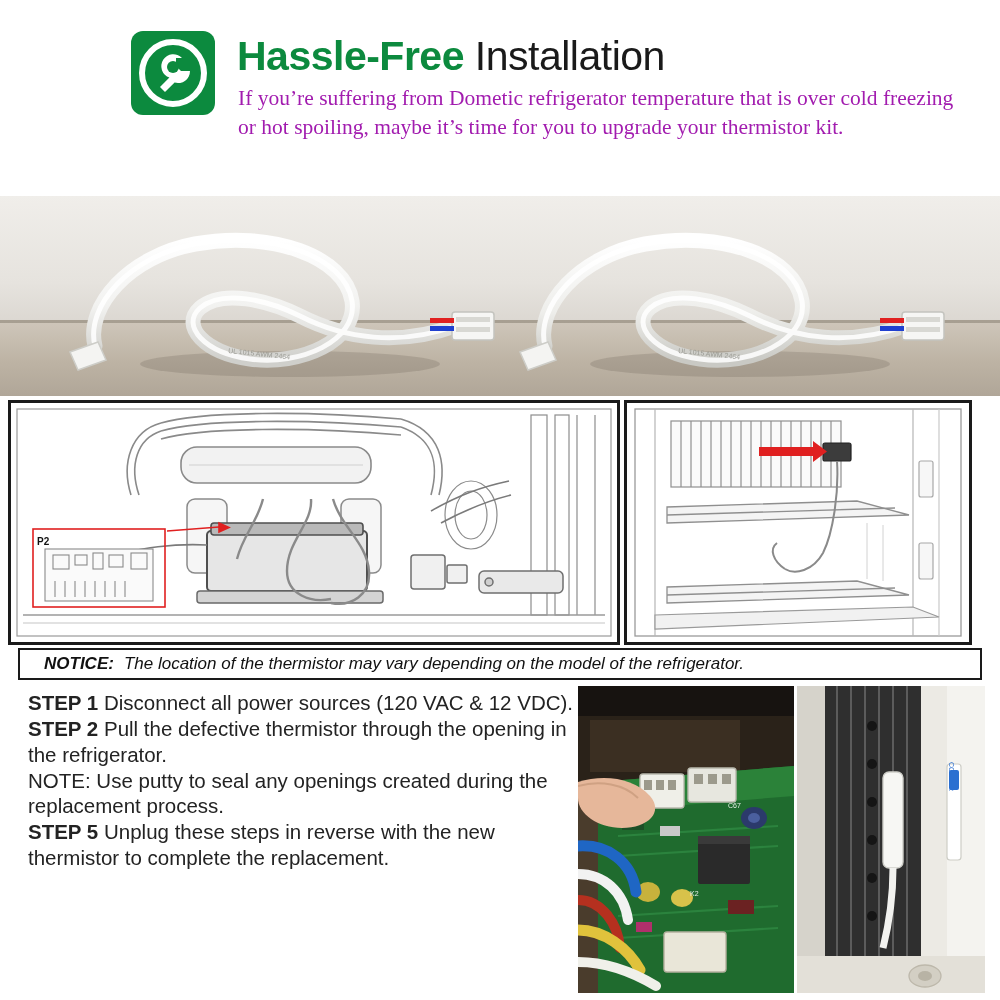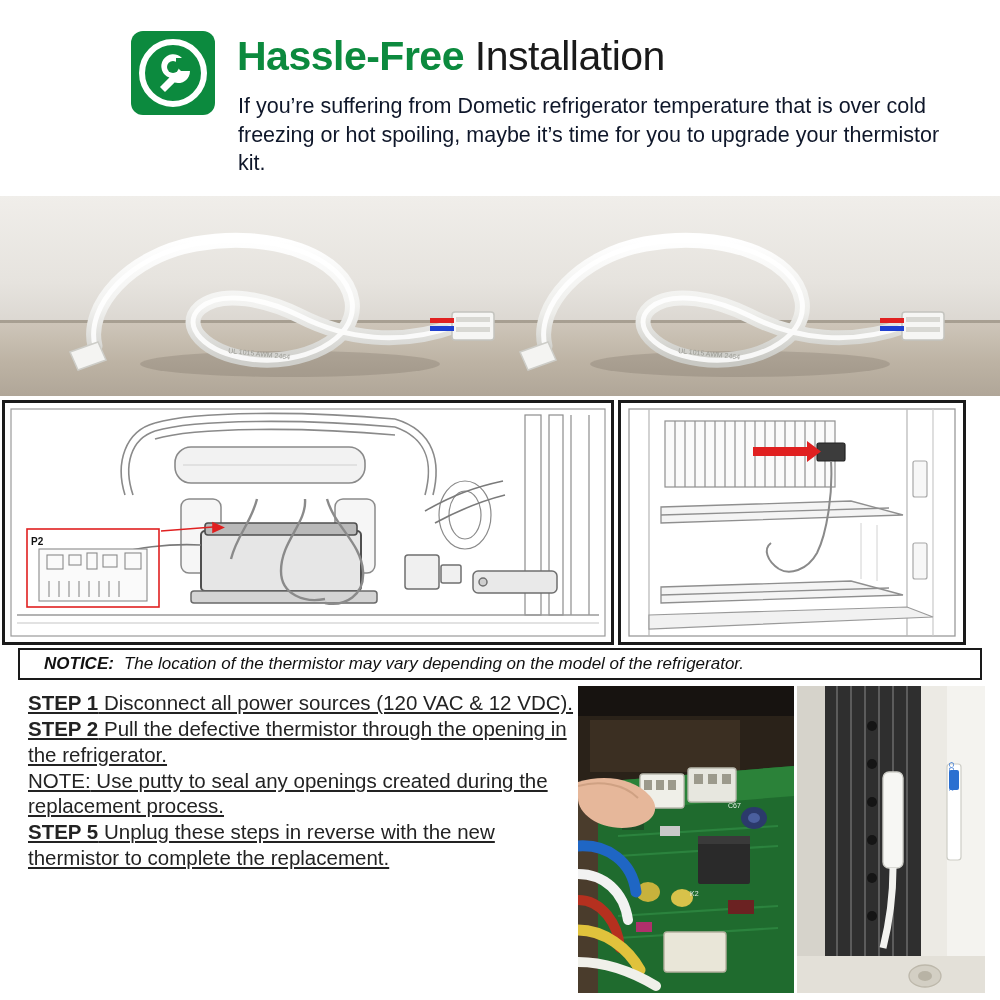--- a/index.html
+++ b/index.html
@@ -24,22 +24,22 @@
   }
   .logo-badge svg { display: block; }
   .title {
     position: absolute; left: 237px; top: 32px;
     font-size: 41px; line-height: 48px; letter-spacing: -0.5px;
     white-space: nowrap;
   }
   .title .green { color: #0c8a3e; font-weight: bold; }
   .title .black { color: #1a1a1a; font-weight: normal; }
   .subtitle {
-    position: absolute; left: 238px; top: 92px; width: 720px;
-    font-size: 21.5px; line-height: 28.5px; color: #0f172a;
+    position: absolute; left: 238px; top: 84px; width: 720px;
+    font-size: 21.5px; line-height: 28.5px; color: #a21caf; font-family: Liberation Serif, serif;
   }
 
   
   .photo-band {
     position: absolute; left: 0; top: 196px; width: 1000px; height: 200px;
     overflow: hidden;
     background: linear-gradient(#e9e6e1 0%, #efece7 40%, #d9d3ca 41%, #cfc8bd 100%);
   }
   .band-wall {
     position: absolute; left: 0; top: 0; width: 1000px; height: 124px;
@@ -50,21 +50,21 @@
     background: linear-gradient(180deg, #cfc7bb 0%, #bdb3a4 55%, #b0a698 100%);
   }
   .band-floor:after {
     content: ""; position: absolute; left: 0; top: 0; width: 1000px; height: 3px;
     background: rgba(120,110,98,.45);
   }
   .cable-svg { position: absolute; left: 0; top: 0; }
 
   
   .diagram-row {
-    position: absolute; left: 2px; top: 400px; width: 964px; height: 245px;
+    position: absolute; left: 8px; top: 400px; width: 964px; height: 245px;
   }
   .panel {
     position: absolute; top: 0; height: 245px;
     background: #fdfdfd; border: 3px solid #1a1a1a; overflow: hidden;
   }
   .panel-left { left: 0; width: 612px; }
   .panel-right { left: 616px; width: 348px; }
   .panel svg { display: block; }
 
   
@@ -79,21 +79,21 @@
   }
   .notice .n-text {
     font-style: italic; font-size: 17px; color: #111; white-space: nowrap; text-align: right;
   }
 
   
   .steps {
     position: absolute; left: 28px; top: 690px; width: 545px;
     font-size: 20.5px; line-height: 25.6px; color: #232323;
   }
-  .steps p { margin: 0 0 0.5px 0; text-decoration: underline; }
+  .steps p { margin: 0 0 0.5px 0; }
   .steps b { font-weight: bold; }
 
   
   .photo-b1 {
     position: absolute; left: 578px; top: 686px; width: 216px; height: 307px;
     overflow: hidden; background: #3a3026;
   }
   .photo-b2 {
     position: absolute; left: 797px; top: 686px; width: 188px; height: 307px;
     overflow: hidden; background: #ece9e2;

